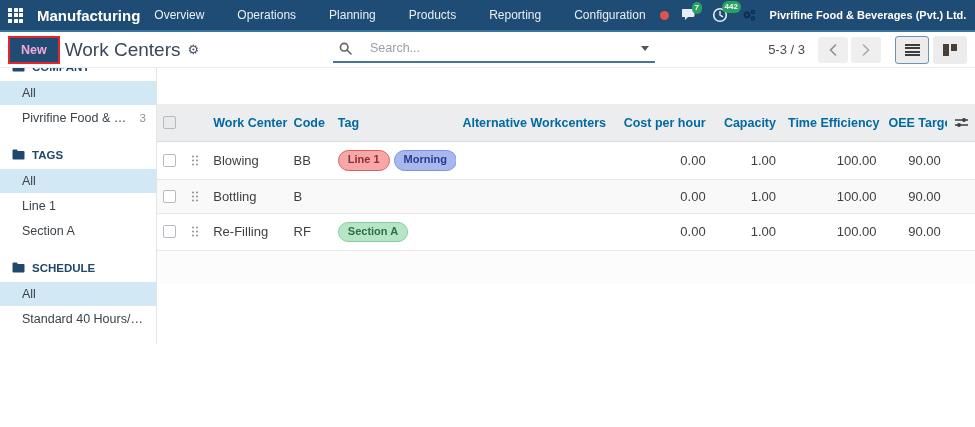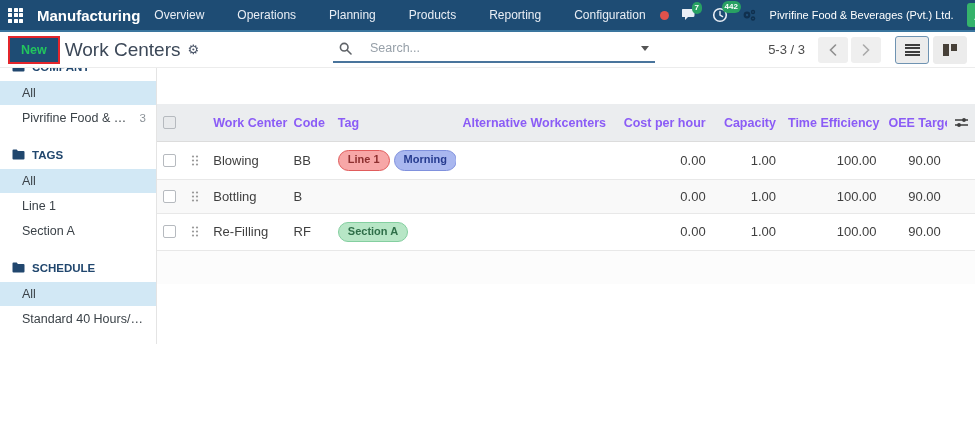--- a/index.html
+++ b/index.html
@@ -22,35 +22,35 @@
   .nav-menu { display:flex; gap:33px; }
   .nav-item { font-size:12px; color:#e9eef5; cursor:pointer; white-space:nowrap; }
   .nav-right { margin-left:auto; display:flex; align-items:center; gap:13px; }
   .red-dot { width:9px; height:9px; border-radius:50%; background:#e1524c; }
   .systray-ico { position:relative; display:flex; align-items:center; }
   .badge {
     position:absolute; top:-6px; left:10px; background:var(--badge-green,#28a163);
     color:#fff; font-size:8px; font-weight:bold; line-height:1;
     border-radius:7px; padding:2px 3px; min-width:8px; text-align:center;
   }
-  .company { font-size:11px; font-weight:normal; white-space:nowrap; }
+  .company { font-size:11px; font-weight:bold; white-space:nowrap; }
   .avatar {
     width:24px; height:24px; border-radius:3px; background:var(--avatar-green,#35b36b);
     color:#fff; font-size:13px; font-weight:bold;
     display:flex; align-items:center; justify-content:center;
   }
 
   
   .control-panel {
     height:36px; background:#fff; border-bottom:1px solid #ececec;
     display:flex; align-items:center; padding:0 8px; position:relative;
   }
   .new-wrap { border:2px solid var(--annotation-red,#e3252b); display:inline-block; }
   .btn-new {
-    background:var(--primary,#1e4c74); color:#22c55e; border:none;
+    background:var(--primary,#1e4c74); color:#f9a8d4; border:none;
     font-family:inherit; font-size:12.5px; font-weight:bold;
     padding:5px 11px; cursor:pointer;
   }
   .page-title { font-size:19px; color:#3c4858; margin-left:5px; white-space:nowrap; }
   .title-gear { margin-left:7px; font-size:13px; color:#4a5568; cursor:pointer; }
 
   .search-box {
     position:absolute; left:333px; top:5px; width:322px; height:26px;
     display:flex; align-items:center; gap:16px;
     border-bottom:2px solid #49749c; padding:0 6px 2px 6px;
@@ -89,21 +89,21 @@
     display:flex; align-items:center; padding:5px 10px 5px 22px; font-size:12.5px; color:#3b4248;
     white-space:nowrap; overflow:hidden; cursor:pointer; margin:1px 0;
   }
   .side-item.active { background:var(--active-filter,#d2e8f5); }
   .side-label { overflow:hidden; text-overflow:ellipsis; }
   .side-count { margin-left:auto; color:#8b9298; font-size:11.5px; padding-left:6px; }
 
   .main { flex:1; background:#e9e9e9; overflow:hidden; }
   table.list { width:100%; border-collapse:collapse; table-layout:fixed; background:#fff; }
   thead th {
-    height:38px; background:#ebedef; font-size:12.5px; font-weight:bold; color:#8b5cf6;
+    height:38px; background:#ebedef; font-size:12.5px; font-weight:bold; color:#0369a1;
     text-align:left; padding:0 6px; border-bottom:1px solid #dcdcdc; white-space:nowrap; overflow:hidden;
   }
   tbody td { height:34px; font-size:13px; color:#3f3f3f; padding:8px 6px; white-space:nowrap; overflow:hidden; }
   tbody tr { border-top:1px solid #e8e8e8; background:#fff; }
   tbody tr:nth-child(even) { background:#f9f9f9; }
   tbody tr.empty-row { background:#fcfcfc; }
   th.num, td.num { text-align:right; }
   .cb { width:13px; height:13px; border:1px solid #b6babf; border-radius:2px; background:#fff; cursor:pointer; }
   thead .cb { background:#e8eaec; }
   .handle-ico { cursor:grab; display:block; }

